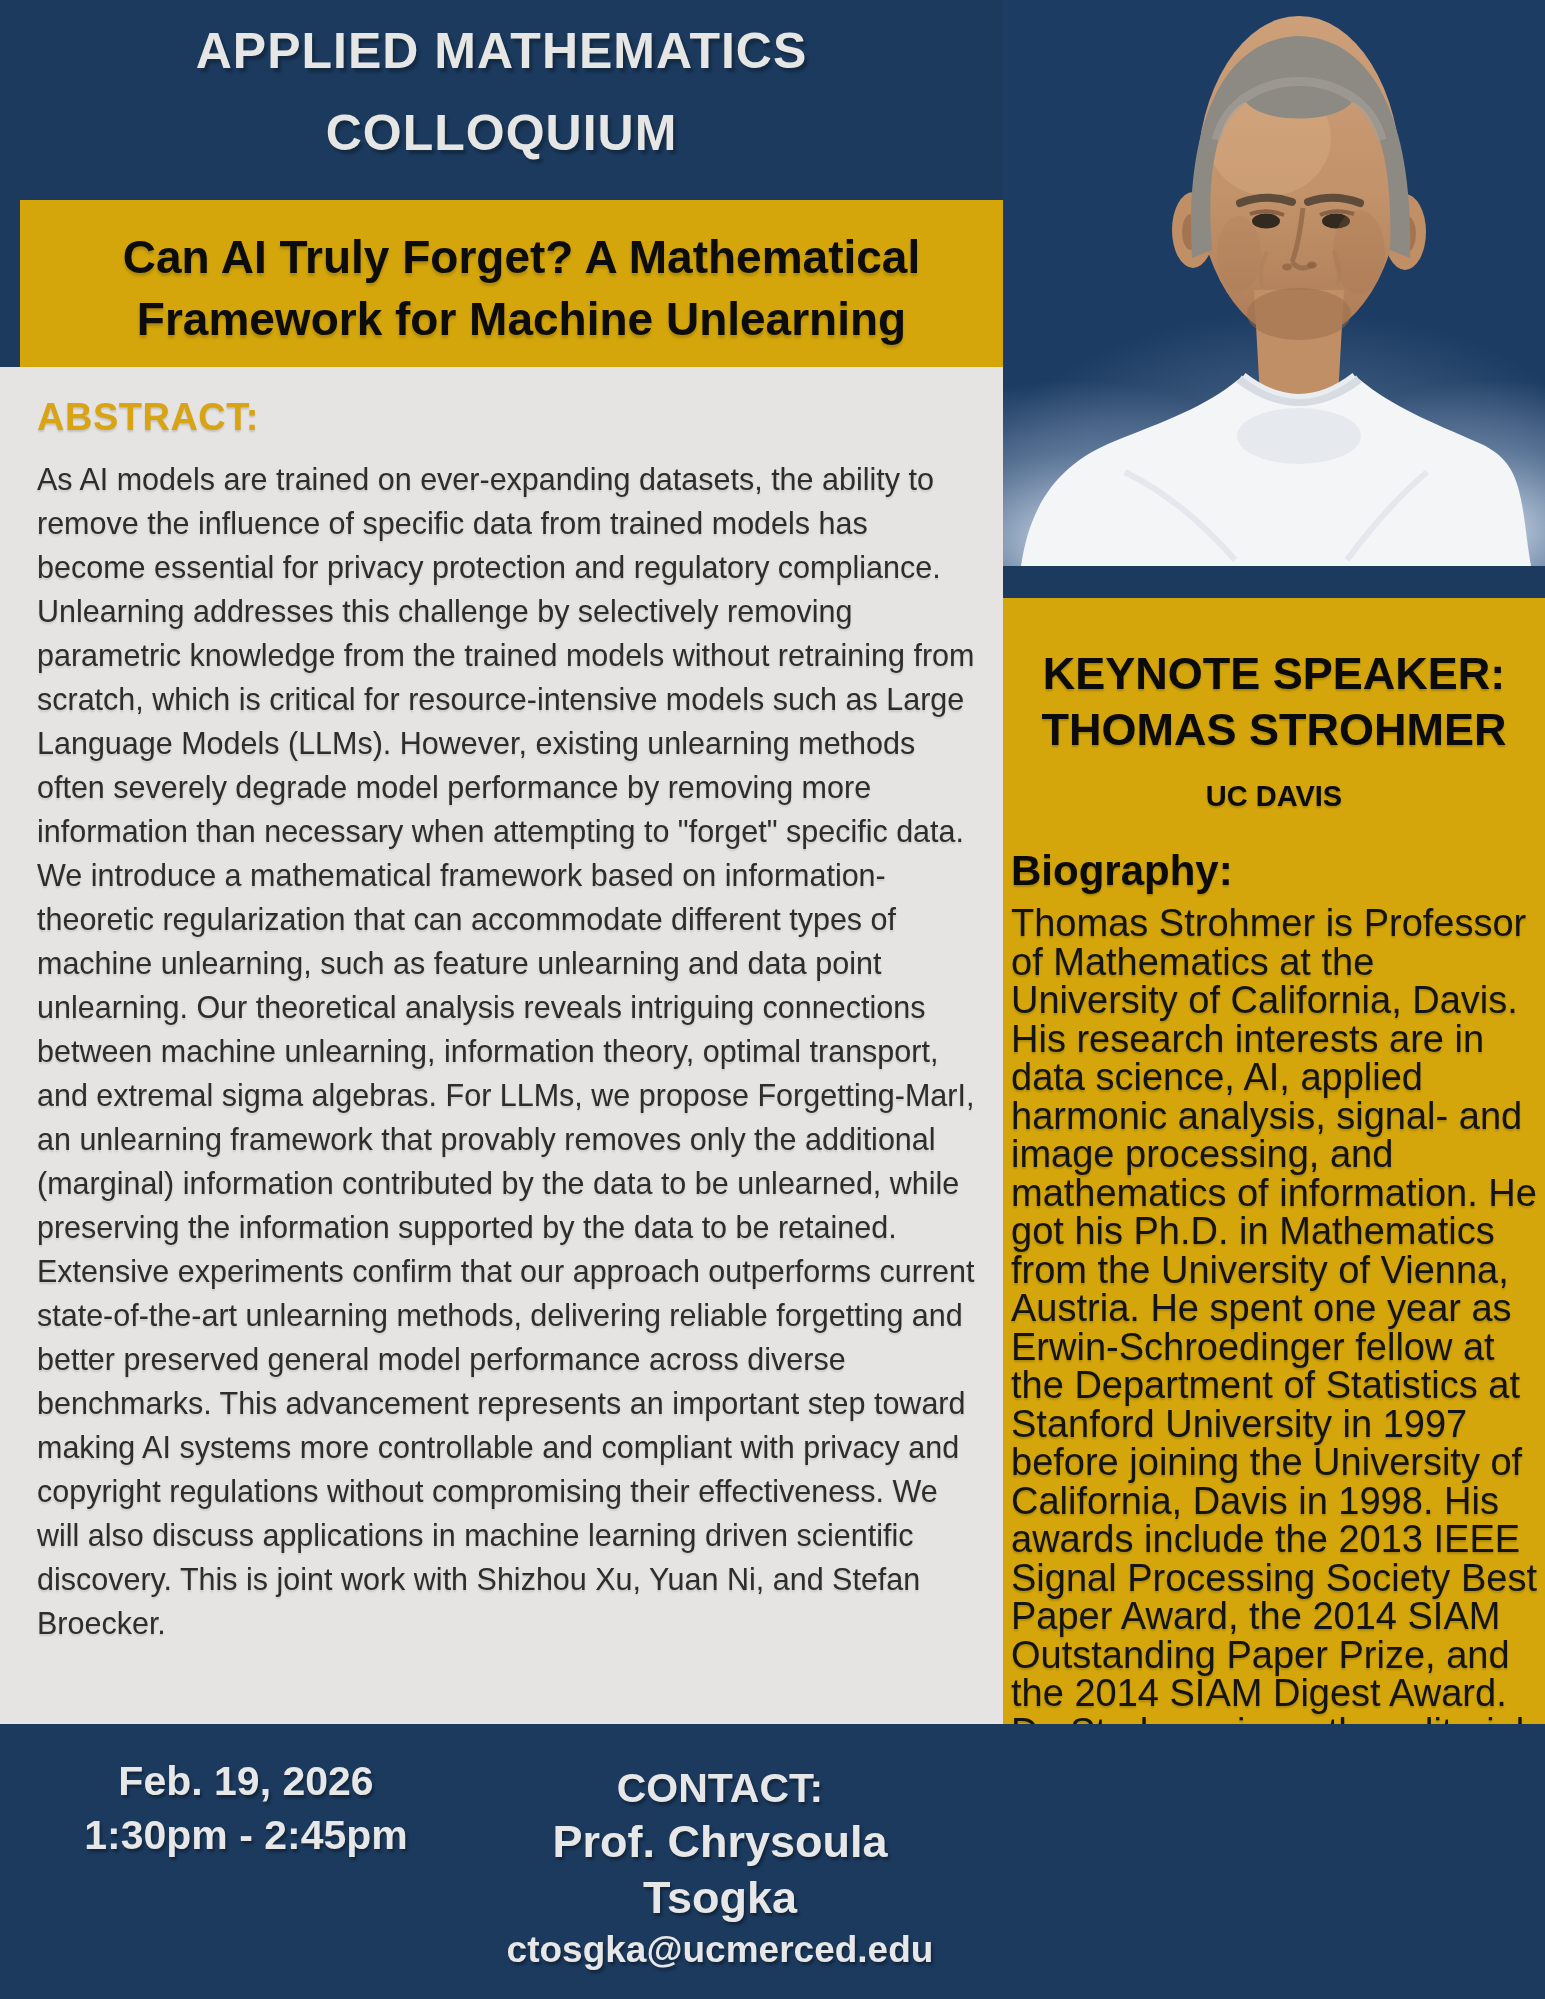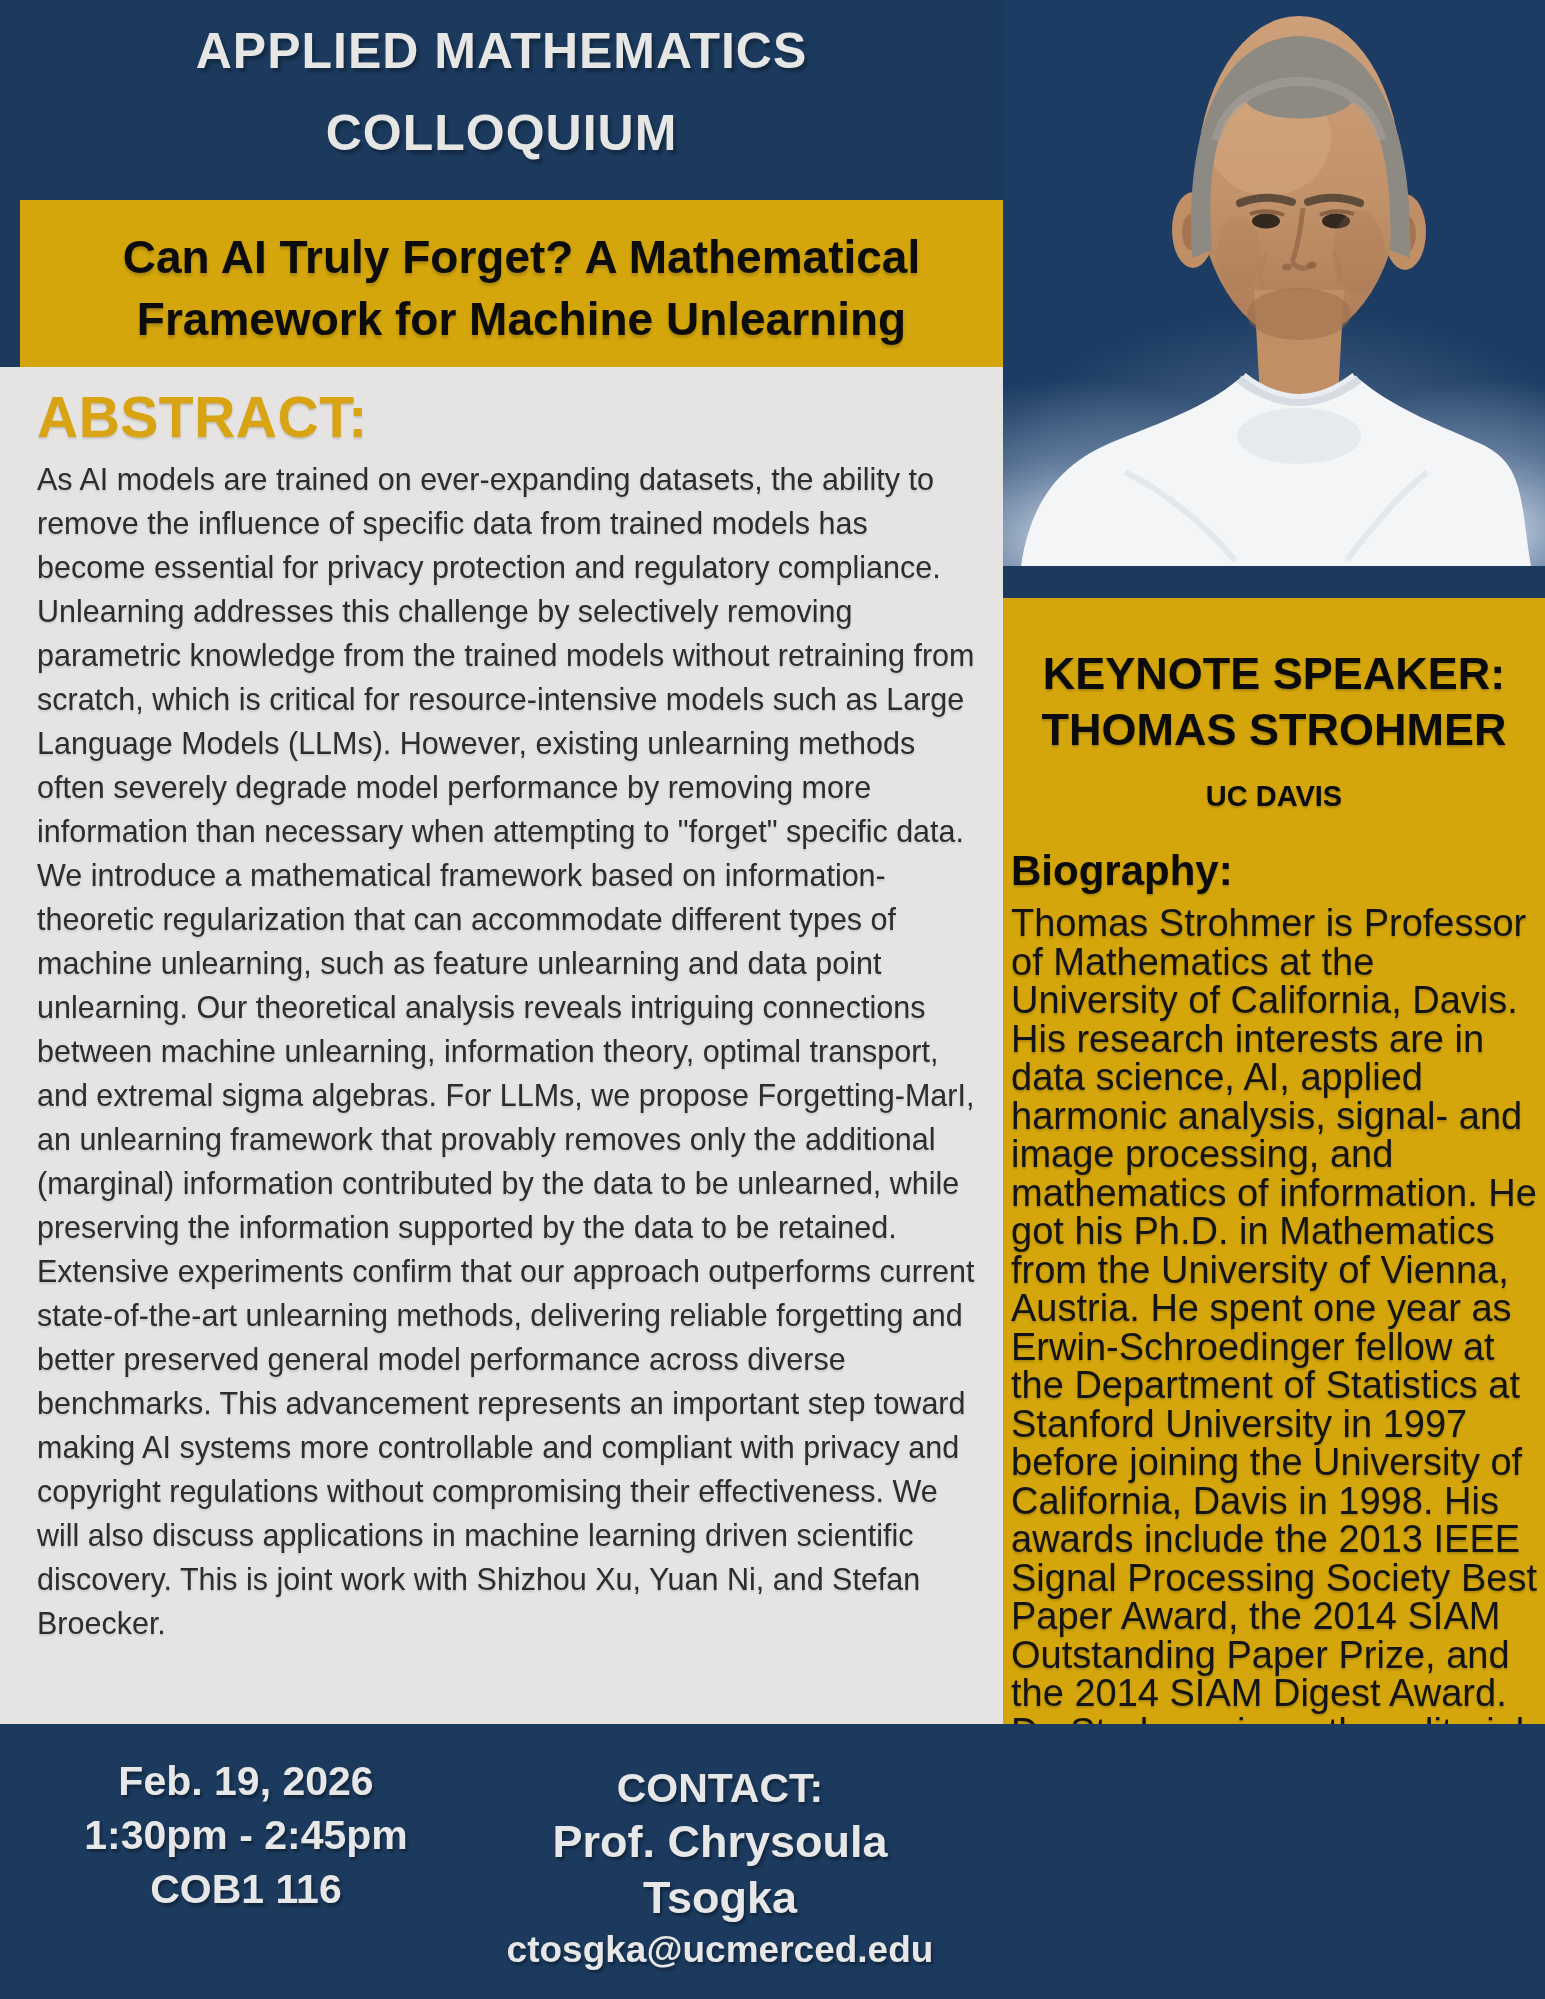--- a/index.html
+++ b/index.html
@@ -23,21 +23,21 @@
   }
   .talk-banner .b-line{
     color:#0c0c0c;font-weight:bold;font-size:46px;line-height:62px;
     text-shadow:0 3px 3px rgba(0,0,0,.18);
   }
   .abstract-panel{
     position:absolute;left:0;top:367px;width:1003px;height:1357px;
     background:#e5e4e2;padding:26px 22px 0 37px;
   }
   .abstract-heading{
-    color:#d8a413;font-weight:bold;font-size:57px;line-height:48px;
+    color:#d8a413;font-weight:bold;font-size:38px;line-height:48px;
     letter-spacing:.5px;text-shadow:0 2px 2px rgba(0,0,0,.15);
   }
   .abstract-body{
     margin-top:16px;color:#2d2d2d;font-size:30.5px;line-height:44px;
     text-shadow:0 2px 2px rgba(0,0,0,.12);
   }
   
   .photo{
     position:absolute;left:1003px;top:0;width:542px;height:566px;background:#1b3a5e;
   }
@@ -164,21 +164,20 @@
     <div class="speaker-name">THOMAS STROHMER</div>
     <div class="speaker-affil">UC DAVIS</div>
     <div class="bio-heading">Biography:</div>
     <div class="bio-body">Thomas Strohmer is Professor of Mathematics at the University of California, Davis. His research interests are in data science, AI, applied harmonic analysis, signal- and image processing, and mathematics of information. He got his Ph.D. in Mathematics from the University of Vienna, Austria. He spent one year as Erwin-Schroedinger fellow at the Department of Statistics at Stanford University in 1997 before joining the University of California, Davis in 1998. His awards include the 2013 IEEE Signal Processing Society Best Paper Award, the 2014 SIAM Outstanding Paper Prize, and the 2014 SIAM Digest Award. Dr. Strohmer is on the editorial board of several journals. He also serves as consultant to industry in the areas of data science, AI, medicine, communications engineering, and image processing.</div>
   </section>
 
   <footer class="footer">
     <div class="blk when-where">
       <div>Feb. 19, 2026</div>
       <div>1:30pm - 2:45pm</div>
-      <div>COB1 116</div>
     </div>
     <div class="blk contact">
       <div class="c1">CONTACT:</div>
       <div class="c2">Prof. Chrysoula Tsogka</div>
       <div class="c3">ctosgka@ucmerced.edu</div>
     </div>
 
   </footer>
 
 </div>

